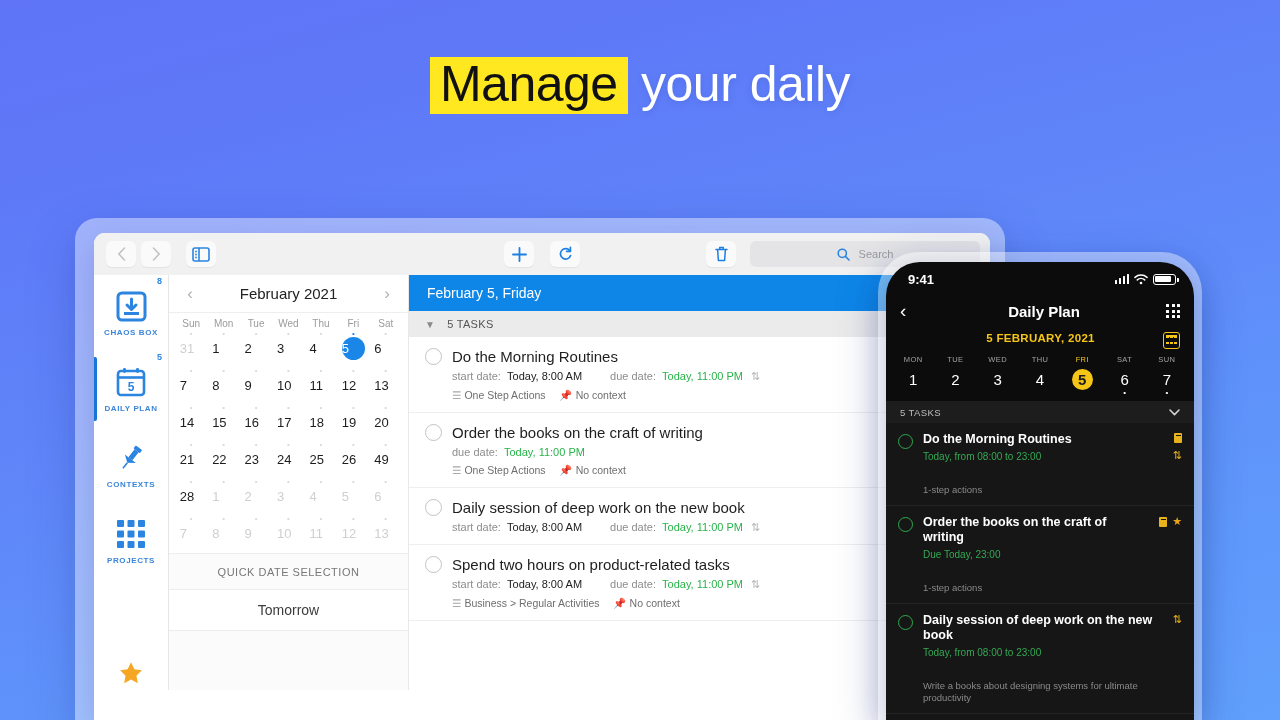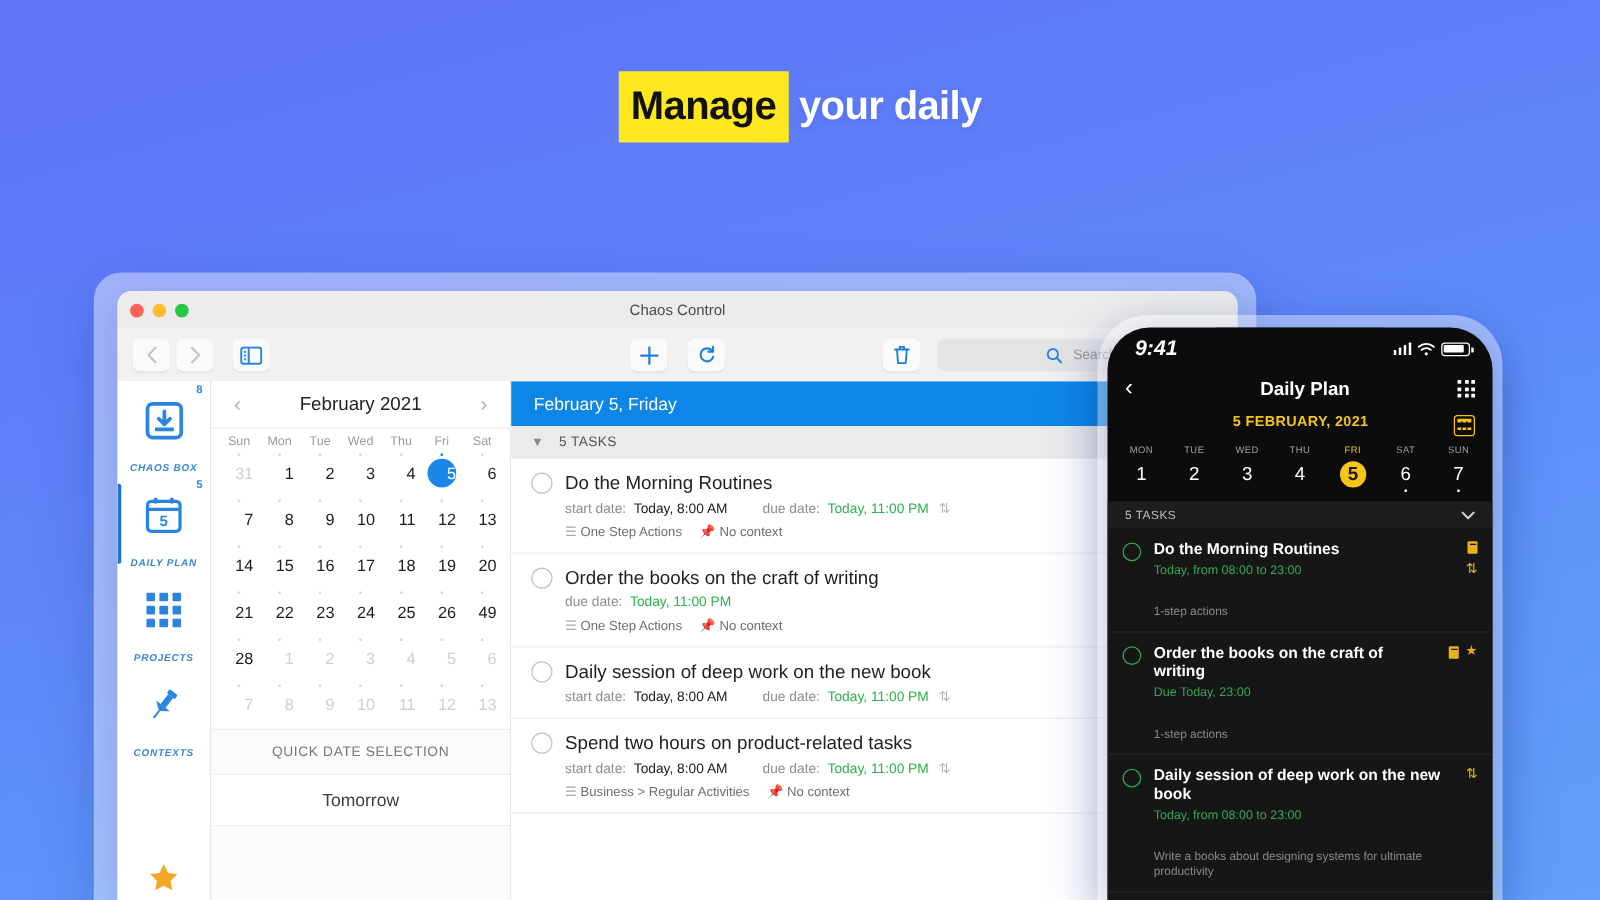--- a/index.html
+++ b/index.html
@@ -12,22 +12,22 @@
     background: linear-gradient(165deg, #5f74f7 0%, #5e79f8 18%, #5f84f9 42%, #5f94fb 70%, #61a0fc 100%);
     position: relative;
   }
 
   
   .headline {
     position: absolute;
     top: 55px; left: 0; right: 0;
     text-align: center;
     color: #ffffff;
-    font-weight: bold;
-    font-size: 32px;
+    font-weight: normal;
+    font-size: 50px;
     line-height: 58px;
     letter-spacing: -0.5px;
     text-shadow: 0 2px 6px rgba(40,60,160,0.18);
   }
   .headline .hl-line { display: block; white-space: nowrap; }
   .hl-mark {
     background: #FFE81F;
     color: #111111;
     padding: 2px 10px 5px 10px;
     text-shadow: none;
@@ -129,22 +129,21 @@
     background: #1a74d4;
     border-radius: 0 2px 2px 0;
   }
   .nav-badge {
     position: absolute; right: 6px; top: 1px;
     font-size: 9px; color: #2f86e4; font-weight: bold;
   }
   .nav-label {
     font-size: 8px; letter-spacing: 0.6px;
     color: #3b85d8; font-weight: bold;
-    margin-top: 17px;
-    font-style: italic;
+    margin-top: 5px;
   }
   .nav-icon { height: 34px; display: flex; align-items: center; justify-content: center; }
   .nav-star {
     position: absolute; bottom: 0px; left: 0; right: 0;
     text-align: center;
   }
 
   
   .calcol {
     width: 240px; flex: none;
@@ -160,21 +159,21 @@
   .cal-title { flex: 1; text-align: center; font-size: 15px; color: #222; }
   .cal-arrow { color: #b2b2b2; font-size: 17px; width: 18px; text-align: center; }
   .dow-row { display: grid; grid-template-columns: repeat(7,1fr); padding: 5px 6px 2px; }
   .dow { text-align: center; font-size: 10px; color: #9b9b9b; }
   .cal-grid { display: grid; grid-template-columns: repeat(7,1fr); padding: 0 6px; row-gap: 0px; }
   .cell { height: 37px; display: flex; flex-direction: column; align-items: center; }
   .cell .dot { height: 6px; font-size: 8px; color: #d8d8d8; line-height: 6px; }
   .cell .num {
     font-size: 13px; color: #1d1d1d;
     width: 23px; height: 23px; line-height: 23px;
-    text-align: right; border-radius: 50%;
+    text-align: left; border-radius: 50%;
   }
   .cell.muted .num { color: #cfcfcf; }
   .cell.sel .num { background: #1a86e8; color: #fff; }
   .cell.sel .dot { color: #1a86e8; }
   .qds-bar {
     margin-top: auto;
     border-top: 1px solid #ededed;
     background: #fbfbfb;
     text-align: center;
     font-size: 11px; color: #777; letter-spacing: 0.5px;
@@ -237,22 +236,22 @@
     box-shadow: 0 10px 30px rgba(20,40,120,0.30);
   }
   .notch {
     position: absolute; left: 50%; transform: translateX(-50%);
     top: 0; width: 134px; height: 25px;
     background: #0c0c0c; border-radius: 0 0 16px 16px; z-index: 5;
   }
   .statusbar {
     height: 30px; display: flex; align-items: center;
     justify-content: space-between; padding: 4px 18px 0 22px;
-    color: #fff; font-size: 17px; font-weight: bold;
-    position: relative; z-index: 6; font-style: italic;
+    color: #fff; font-size: 13px; font-weight: bold;
+    position: relative; z-index: 6;
   }
   .sb-right { display: flex; align-items: center; gap: 5px; }
   .bars { display: flex; align-items: flex-end; gap: 1.5px; height: 10px; }
   .bars i { width: 2.5px; background: #fff; display: block; border-radius: 0.5px; }
   .batt {
     width: 23px; height: 11px; border: 1.3px solid #fff;
     border-radius: 3px; position: relative; padding: 1.4px;
   }
   .batt::after {
     content: ""; position: absolute; right: -3.5px; top: 3px;
@@ -336,28 +335,20 @@
 </head>
 <body>
 
 <div class="headline">
   <span class="hl-line"><span class="hl-mark">Manage</span> <span>your daily</span></span>
 </div>
 
 <div class="desk-shell"></div>
 <div class="desk-window">
 
-  <div class="titlebar">
-    <div class="traffic">
-      <span class="tl red"></span>
-      <span class="tl yellow"></span>
-      <span class="tl green"></span>
-    </div>
-    <div class="win-title">Chaos Control</div>
-  </div>
 
   <div class="toolbar">
     <div class="tb-group">
       <div class="tb-btn">
         <svg width="9" height="14" viewBox="0 0 9 14">
             <path d="M7.5 1 L1.8 7 L7.5 13" fill="none" stroke="#c2c2c2" stroke-width="1.6" stroke-linecap="round" stroke-linejoin="round"></path>
           </svg>
       </div>
       <div class="tb-btn">
         <svg width="9" height="14" viewBox="0 0 9 14">
@@ -431,53 +422,53 @@
         <div class="nav-icon">
           <svg width="30" height="30" viewBox="0 0 30 30">
             <rect x="2" y="4" width="26" height="24" rx="3" fill="none" stroke="#2a84e0" stroke-width="2.6"></rect>
             <line x1="2" y1="10.5" x2="28" y2="10.5" stroke="#2a84e0" stroke-width="2.6"></line>
             <rect x="7" y="1" width="3" height="5" rx="1.4" fill="#2a84e0"></rect>
             <rect x="20" y="1" width="3" height="5" rx="1.4" fill="#2a84e0"></rect>
             <text x="15" y="24" font-size="12" font-weight="bold" fill="#2a84e0" text-anchor="middle" font-family="Liberation Sans, sans-serif">5</text>
           </svg>
         </div>
         <div class="nav-label">DAILY PLAN</div>
+      </div>
+
+      <div class="nav-item">
+        <div class="nav-icon">
+          <svg width="30" height="30" viewBox="0 0 30 30">
+            <g transform="rotate(38 15 15)">
+              <rect x="11" y="2" width="8" height="4" rx="1" fill="#2a84e0"></rect>
+              <rect x="12.5" y="6" width="5" height="10" fill="#2a84e0"></rect>
+              <path d="M8 16 L22 16 L15 21 Z" fill="#2a84e0"></path>
+              <line x1="15" y1="21" x2="15" y2="28" stroke="#2a84e0" stroke-width="1.6"></line>
+            </g>
+          </svg>
+        </div>
+        <div class="nav-label">CONTEXTS</div>
       </div>
 
       <div class="nav-item">
         <div class="nav-icon">
           <svg width="28" height="28" viewBox="0 0 28 28">
             <g fill="#2a84e0">
               <rect x="0" y="0" width="7" height="7" rx="1"></rect>
                 <rect x="10.5" y="0" width="7" height="7" rx="1"></rect>
                 <rect x="21" y="0" width="7" height="7" rx="1"></rect>
               <rect x="0" y="10.5" width="7" height="7" rx="1"></rect>
                 <rect x="10.5" y="10.5" width="7" height="7" rx="1"></rect>
                 <rect x="21" y="10.5" width="7" height="7" rx="1"></rect>
               <rect x="0" y="21" width="7" height="7" rx="1"></rect>
                 <rect x="10.5" y="21" width="7" height="7" rx="1"></rect>
                 <rect x="21" y="21" width="7" height="7" rx="1"></rect>
             </g>
           </svg>
         </div>
         <div class="nav-label">PROJECTS</div>
-      </div>
-
-      <div class="nav-item">
-        <div class="nav-icon">
-          <svg width="30" height="30" viewBox="0 0 30 30">
-            <g transform="rotate(38 15 15)">
-              <rect x="11" y="2" width="8" height="4" rx="1" fill="#2a84e0"></rect>
-              <rect x="12.5" y="6" width="5" height="10" fill="#2a84e0"></rect>
-              <path d="M8 16 L22 16 L15 21 Z" fill="#2a84e0"></path>
-              <line x1="15" y1="21" x2="15" y2="28" stroke="#2a84e0" stroke-width="1.6"></line>
-            </g>
-          </svg>
-        </div>
-        <div class="nav-label">CONTEXTS</div>
       </div>
 
       <div class="nav-star">
         <svg width="26" height="26" viewBox="0 0 24 24">
             <path d="M12 2 L15.1 8.6 L22 9.5 L17 14.5 L18.3 21.5 L12 18 L5.7 21.5 L7 14.5 L2 9.5 L8.9 8.6 Z" fill="#F5A623"></path>
           </svg>
       </div>
     </div>
 
     <div class="calcol">

